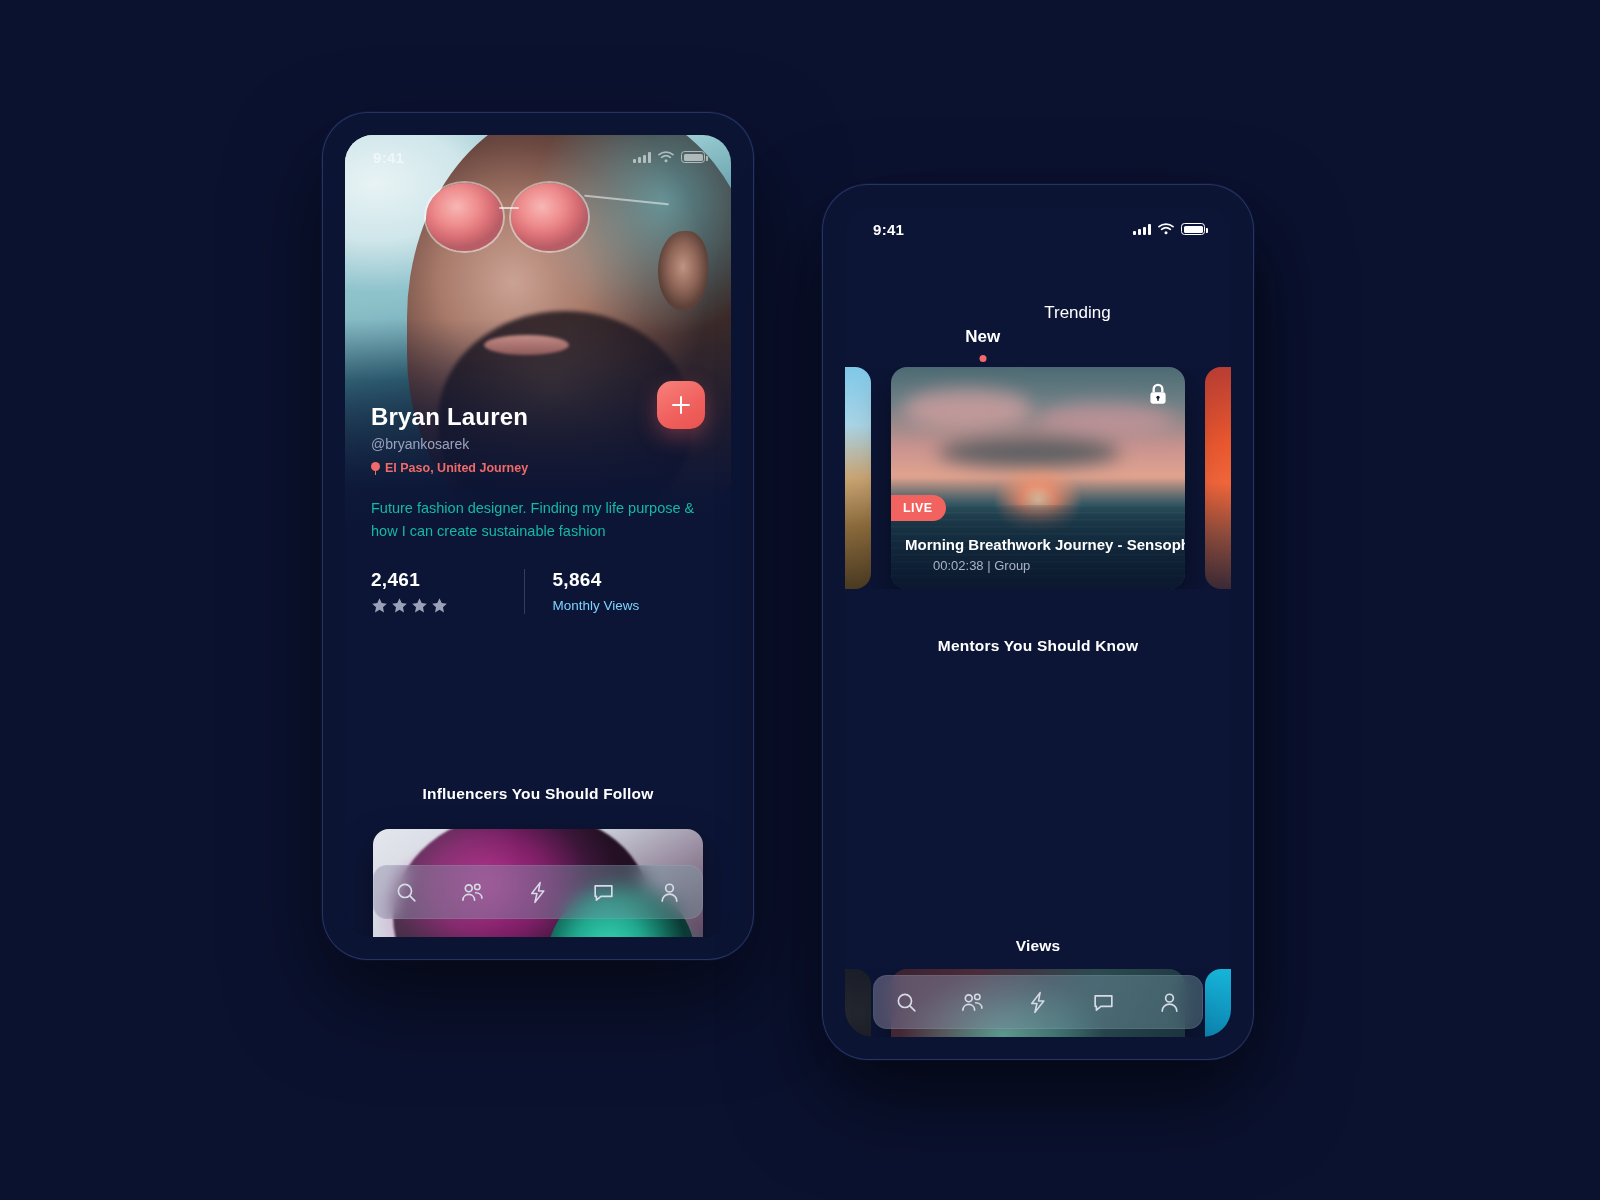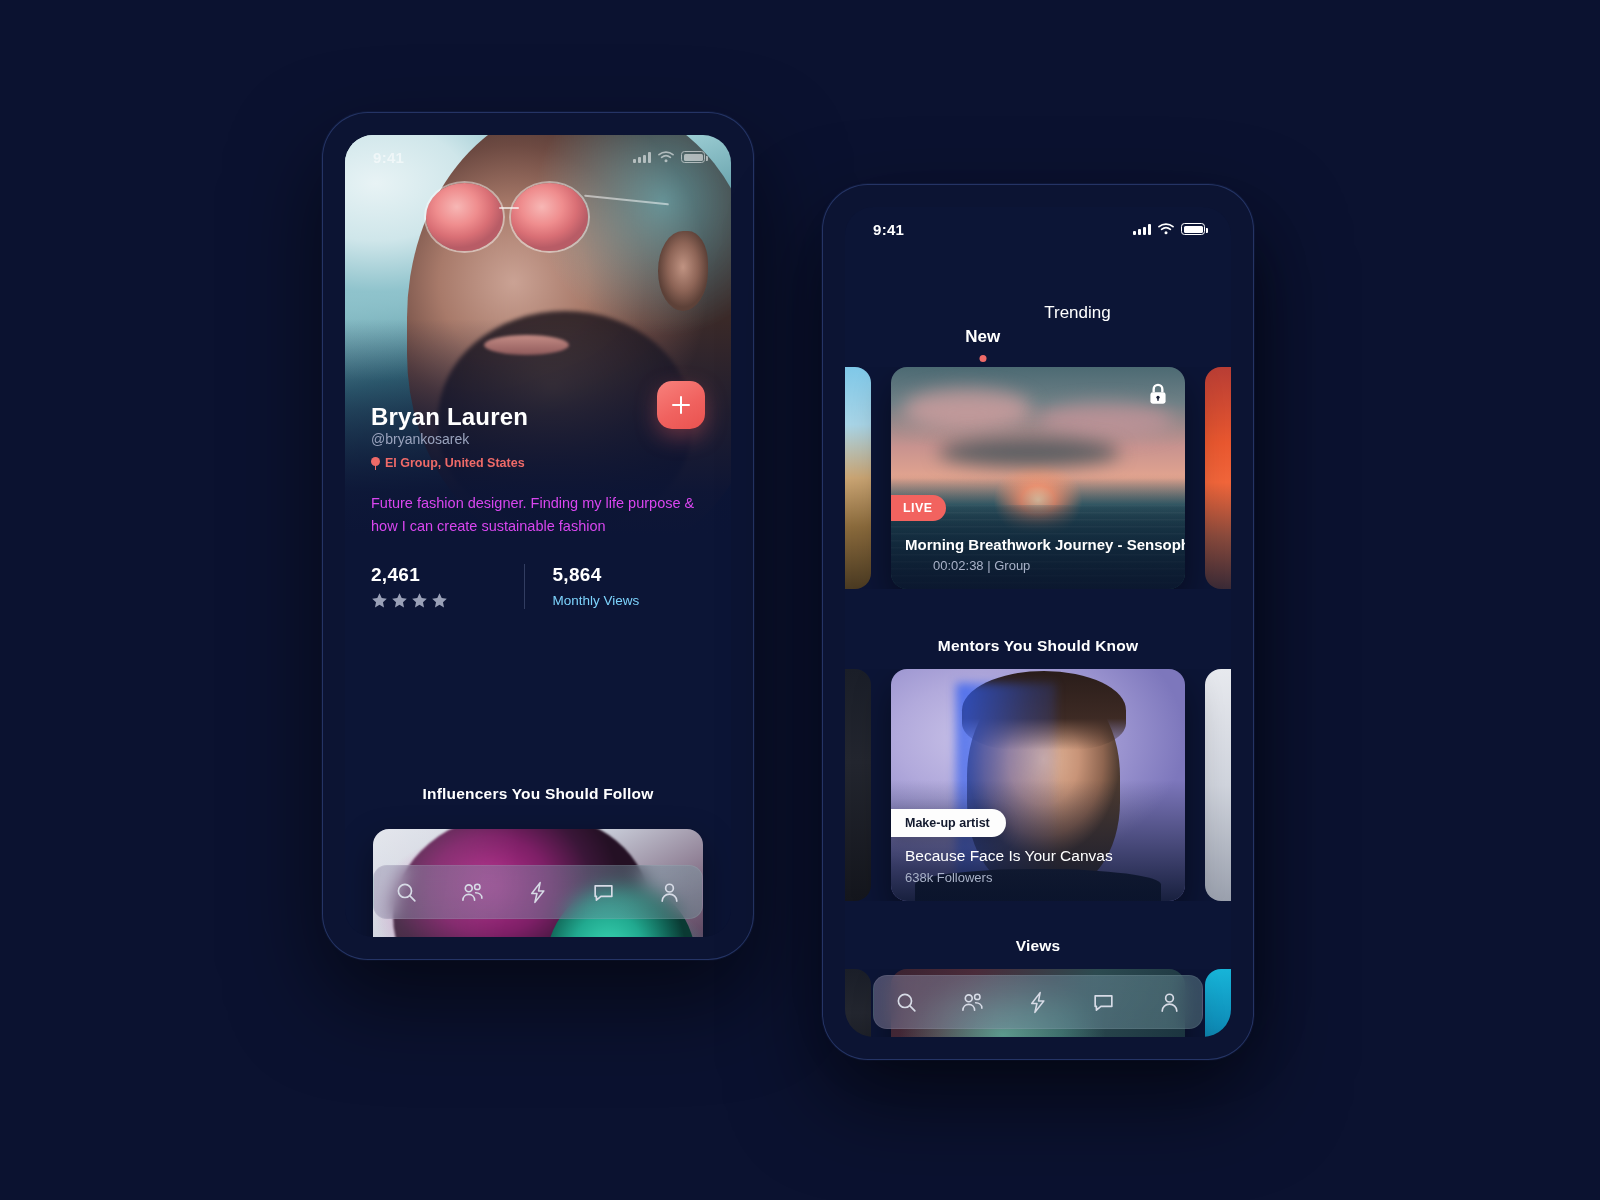--- a/index.html
+++ b/index.html
@@ -111,27 +111,27 @@
   .hero-fade{
     position:absolute; left:0; right:0; bottom:0; height:54%;
     background:linear-gradient(180deg, rgba(12,21,54,0) 0%, rgba(12,21,54,.55) 42%, rgba(12,21,54,.94) 80%, #0c1536 100%);
   }
 
   
   .profile{
     position:absolute; left:0; right:0; top:268px; padding:0 26px; z-index:6;
   }
   .p-name{ color:#fff; font-size:24px; font-weight:bold; letter-spacing:.2px; }
-  .p-handle{ color:#9aa3bd; font-size:14px; }
+  .p-handle{ color:#9aa3bd; font-size:14px; margin-top:5px; }
   .p-loc{ display:flex; align-items:center; gap:5px; margin-top:9px; color:#ef6a68; font-size:12.5px; font-weight:bold; }
   .pin{ width:9px; height:13px; position:relative; flex:0 0 auto; }
   .pin::before{ content:""; position:absolute; top:0; left:0; width:9px; height:9px; border-radius:50%;
     background:#ef6a68; }
   .pin::after{ content:""; position:absolute; top:7px; left:4px; width:1.4px; height:6px; background:#ef6a68; }
-  .p-bio{ margin-top:22px; color:#d946ef; font-size:14.5px; line-height:1.58; max-width:330px; }
+  .p-bio{ margin-top:22px; color:#14b8a6; font-size:14.5px; line-height:1.58; max-width:330px; }
 
   .addbtn{
     position:absolute; right:26px; top:-22px; width:48px; height:48px;
     border-radius:15px; border:none; cursor:pointer;
     background:linear-gradient(150deg,#f8817c 0%, #f0625f 55%, #e9524f 100%);
     box-shadow:0 8px 22px rgba(239,98,95,.38);
     display:flex; align-items:center; justify-content:center;
   }
   .addbtn .plus{ position:relative; width:18px; height:18px; }
   .addbtn .plus::before,.addbtn .plus::after{
@@ -392,21 +392,21 @@
 
       <div class="profile">
         <button class="addbtn">
           <span class="plus"></span>
         </button>
 
         <div class="p-name">Bryan Lauren</div>
         <div class="p-handle">@bryankosarek</div>
         <div class="p-loc">
           <span class="pin"></span>
-          <span>El Group, United States</span>
+          <span>El Paso, United Journey</span>
         </div>
         <div class="p-bio">Future fashion designer. Finding my life purpose &amp; how I can create sustainable fashion</div>
 
         <div class="stats">
           <div class="stat">
             <div class="stat-val">2,461</div>
             <div class="stars">
               <span class="star">
                   <svg viewBox="0 0 20 20">
                     <path d="M10 1.6l2.6 5.6 6 .7-4.5 4.2 1.2 6-5.3-3-5.3 3 1.2-6L1.4 7.9l6-.7z" fill="#9aa1b8"></path>
@@ -543,40 +543,20 @@
             </svg>
           </span>
           <div class="live-badge">LIVE</div>
           <div class="card-title">Morning Breathwork Journey - Sensophy</div>
           <div class="card-meta">00:02:38  |  Group</div>
         </div>
       </div>
 
       <div class="sec-title" style="position:absolute; top:430px; left:0; right:0;">Mentors You Should Know</div>
 
-      <div class="carousel" style="top:462px; height:232px;">
-        <div class="peek left">
-            <div class="ph-dark"></div>
-          </div>
-        <div class="peek right">
-            <div class="ph-light"></div>
-          </div>
-        <div class="main-card">
-          <div class="ph-mentor">
-            <div class="m-head"></div>
-              <div class="m-hair"></div>
-              <div class="m-blue"></div>
-              <div class="m-body"></div>
-          </div>
-          <div class="card-overlay"></div>
-          <div class="mentor-tag">Make-up artist</div>
-          <div class="mentor-title">Because Face Is Your Canvas</div>
-          <div class="mentor-sub">638k Followers</div>
-        </div>
-      </div>
 
       <div class="sec-title topics-title" style="top:730px;">Views</div>
 
       <div class="carousel" style="top:762px; height:110px;">
         <div class="peek left">
             <div class="ph-dark"></div>
           </div>
         <div class="peek right">
             <div class="ph-cyan"></div>
           </div>

